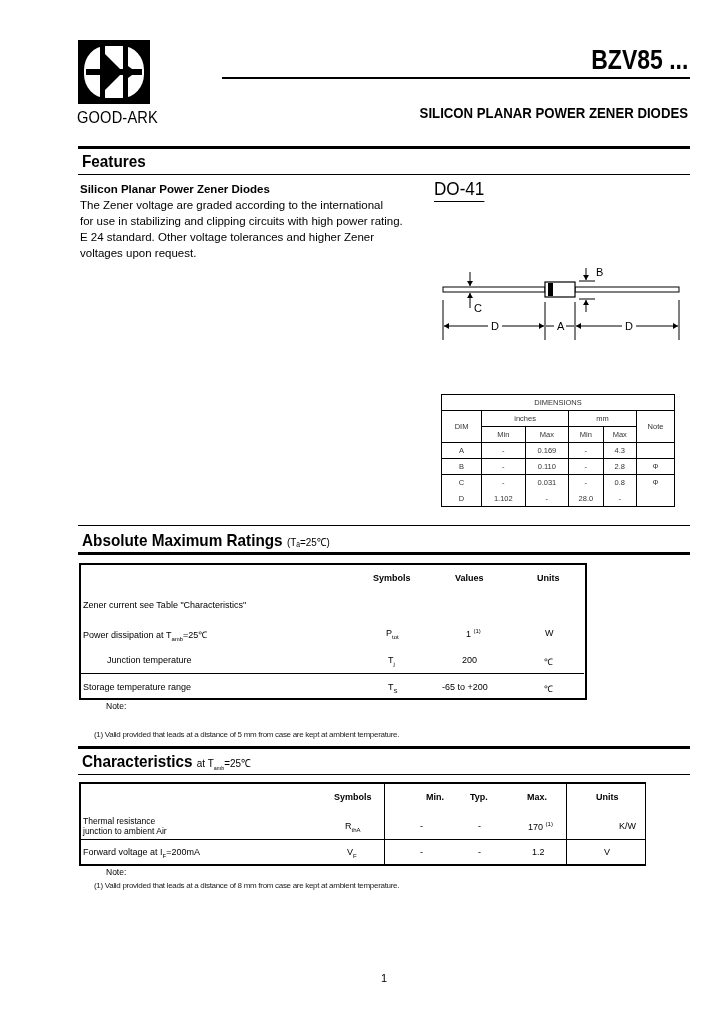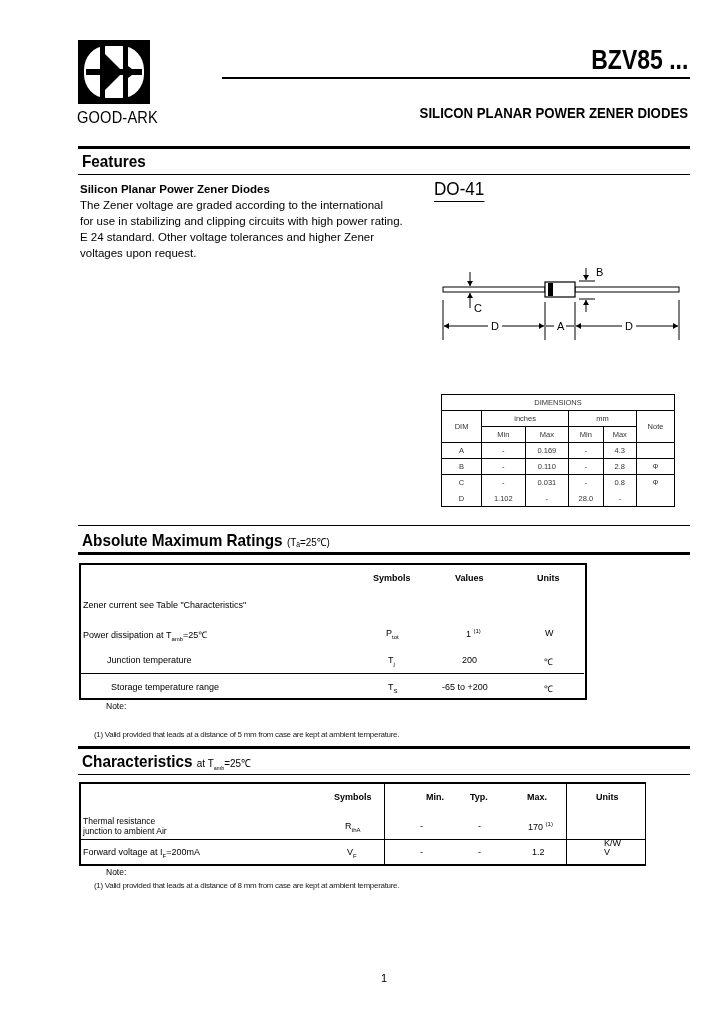--- a/index.html
+++ b/index.html
@@ -179,21 +179,21 @@
   <div class="cell" style="left:385px;top:63px;"><span>1</span> <sup>(1)</sup></div>
   <div class="cell" style="left:464px;top:63px;">W</div>
 
   <div class="cell" style="left:2px;top:90px;margin-left:24px;">Junction temperature</div>
   <div class="cell" style="left:307px;top:90px;"><span>T</span><sub>j</sub></div>
   <div class="cell" style="left:381px;top:90px;">200</div>
   <div class="cell" style="left:463px;top:90px;">℃</div>
 
   <div class="rule" style="left:0;top:108px;width:503px;height:1px;"></div>
 
-  <div class="cell" style="left:2px;top:117px;margin-left:28px;">Storage temperature range</div>
+  <div class="cell" style="left:2px;top:117px;">Storage temperature range</div>
   <div class="cell" style="left:307px;top:117px;"><span>T</span><sub>S</sub></div>
   <div class="cell" style="left:361px;top:117px;">-65 to +200</div>
   <div class="cell" style="left:463px;top:117px;">℃</div>
 </div>
 <div class="note" style="left:78px;top:701px;">Note:</div>
 <div class="note-line" style="left:94px;top:730px;text-align:center;">(1) Valid provided that leads at a distance of 5 mm from case are kept at ambient temperature.</div>
 
 <div class="rule" style="left:78px;top:746px;width:612px;height:2.5px;"></div>
 <div class="section-title" style="top:752px;">
   <span>Characteristics</span>
@@ -212,21 +212,21 @@
   <div class="cell hdr" style="left:515px;top:8px;">Units</div>
 
   <div class="cell" style="left:2px;top:32px;line-height:10px;font-size:8.5px;">
     <div>Thermal resistance</div>
     <div>junction to ambient Air</div>
   </div>
   <div class="cell" style="left:264px;top:37px;"><span>R</span><sub>thA</sub></div>
   <div class="cell" style="left:339px;top:37px;">-</div>
   <div class="cell" style="left:397px;top:37px;">-</div>
   <div class="cell" style="left:447px;top:37px;"><span>170</span> <sup>(1)</sup></div>
-  <div class="cell" style="left:523px;top:37px;margin-top:17px;">K/W</div>
+  <div class="cell" style="left:538px;top:37px;">K/W</div>
 
   <div class="rule" style="left:0;top:55px;width:565px;height:1px;"></div>
 
   <div class="cell" style="left:2px;top:63px;"><span>Forward voltage at I</span><sub>F</sub><span>=200mA</span></div>
   <div class="cell" style="left:266px;top:63px;"><span>V</span><sub>F</sub></div>
   <div class="cell" style="left:339px;top:63px;">-</div>
   <div class="cell" style="left:397px;top:63px;">-</div>
   <div class="cell" style="left:451px;top:63px;">1.2</div>
   <div class="cell" style="left:523px;top:63px;">V</div>
 </div>

